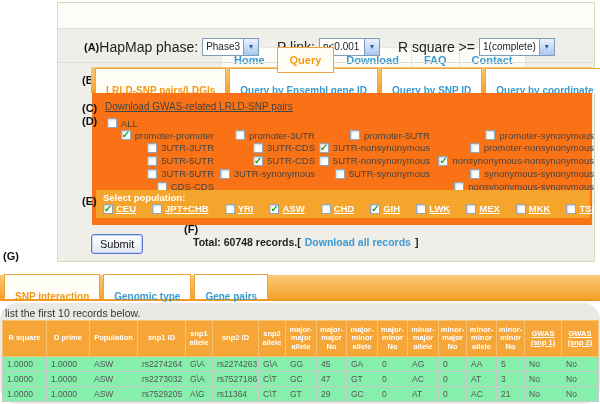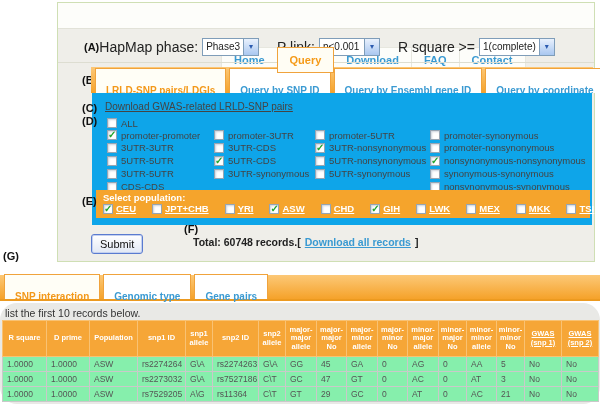--- a/index.html
+++ b/index.html
@@ -55,21 +55,21 @@
   .tab {
     height:21px; line-height:20px; background:#ffffff; border:1px solid #f0a33c; border-bottom:none;
     margin-right:3px; padding:12px 10px; font-size:10px; font-weight:bold; color:#3a9ad2;
     white-space:nowrap; cursor:pointer;
   }
   .tab.active { color:#f39819; background:#fffef6; }
 
   
   .content-box {
     position:absolute; left:33px; top:90px; width:502px; height:133px;
-    background:#0ea5e9; border:1px solid #f0f0e8; border-top:none;
+    background:#f97316; border:1px solid #f0f0e8; border-top:none;text-align:right;
   }
   .c-label { position:absolute; left:24px; top:99px; }
   .d-label { position:absolute; left:24px; top:112px; }
   .e-label { position:absolute; left:24px; top:192px; }
   .dl-link { position:absolute; left:13px; top:8px; font-size:10px; color:#444; text-decoration:underline; cursor:pointer; }
   .all-row { position:absolute; left:15px; top:21px; }
   .gridD {
     position:absolute; left:15px; top:33px;
     display:grid; grid-template-columns:107px 101px 115px 164px; grid-auto-rows:12.9px;
   }
@@ -85,21 +85,21 @@
   
   .pop-bar { position:absolute; left:4px; top:97px; width:494px; height:28px; background:#f5a42c; }
   .pop-title { position:absolute; left:7px; top:2px; font-size:9.5px; font-weight:bold; color:#fff; }
   .pop-row { position:absolute; left:7px; top:13px; display:flex; gap:16px; align-items:center; }
   .pop-item { display:inline-flex; align-items:center; gap:3px; white-space:nowrap; }
   .pop-label { font-size:9.5px; font-weight:bold; color:#fff; text-decoration:underline; cursor:pointer; }
 
   
   .f-label { position:absolute; left:126px; top:220px; }
   .total-line { position:absolute; left:135px; top:233px; font-size:10.5px; font-weight:bold; color:#222; white-space:nowrap; }
-  .total-line a { color:#3a9ad2; text-decoration:underline; margin:0 4px; cursor:pointer; }
+  .total-line a { color:#3a9ad2; margin:0 4px; cursor:pointer; }
   .submit-btn {
     position:absolute; left:33px; top:231px; height:20px; padding:0 8px;
     font-family:"Liberation Sans",sans-serif; font-size:11px; color:#111;
     background:linear-gradient(#ffffff,#e2e8f4); border:1px solid #5a7bd0; border-radius:3px;
     box-shadow:0 0 0 1px #c3d0ef inset; cursor:pointer;
   }
 
   
   .g-label { position:absolute; left:3px; top:250px; }
   .tabbarG { position:absolute; left:0; top:275px; width:600px; height:26px; border-bottom:2px solid #ec9a20; }
@@ -158,22 +158,22 @@
             <span class="val" style="min-width: 54px;">1(complete)</span>
             <span class="sel-btn">▾</span>
           </span>
         </span>
     </div>
     <div class="divA"></div>
 
     <span class="sec-label b-label">(B)</span>
     <div class="tabbar tabbarB" id="tabsB">
         <div class="tab active">LRLD-SNP pairs/LDGIs</div>
+        <div class="tab">Query by Ensembl gene ID</div>
         <div class="tab">Query by SNP ID</div>
-        <div class="tab">Query by Ensembl gene ID</div>
         <div class="tab">Query by coordinate</div>
       </div>
 
     <div class="content-box">
       <a class="dl-link">Download GWAS-related LRLD-SNP pairs</a>
       <div class="all-row" id="allRow"><span class="cb-item">
             <span class="cb"></span>
             <span class="cb-label">ALL</span>
           </span></div>
       <div class="gridD" id="gridD">

